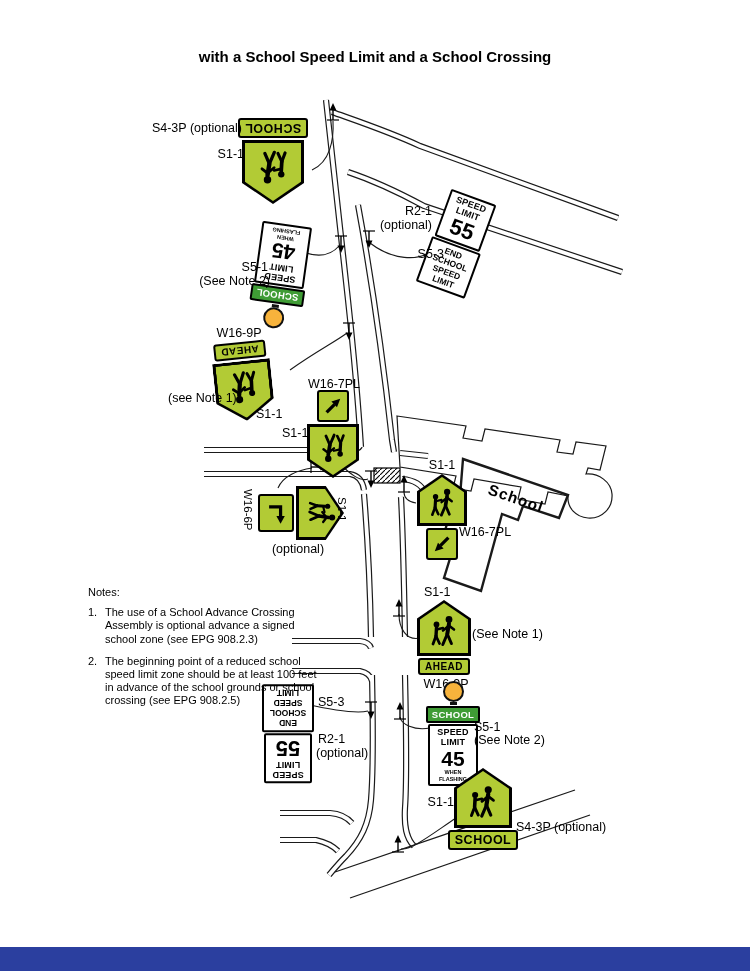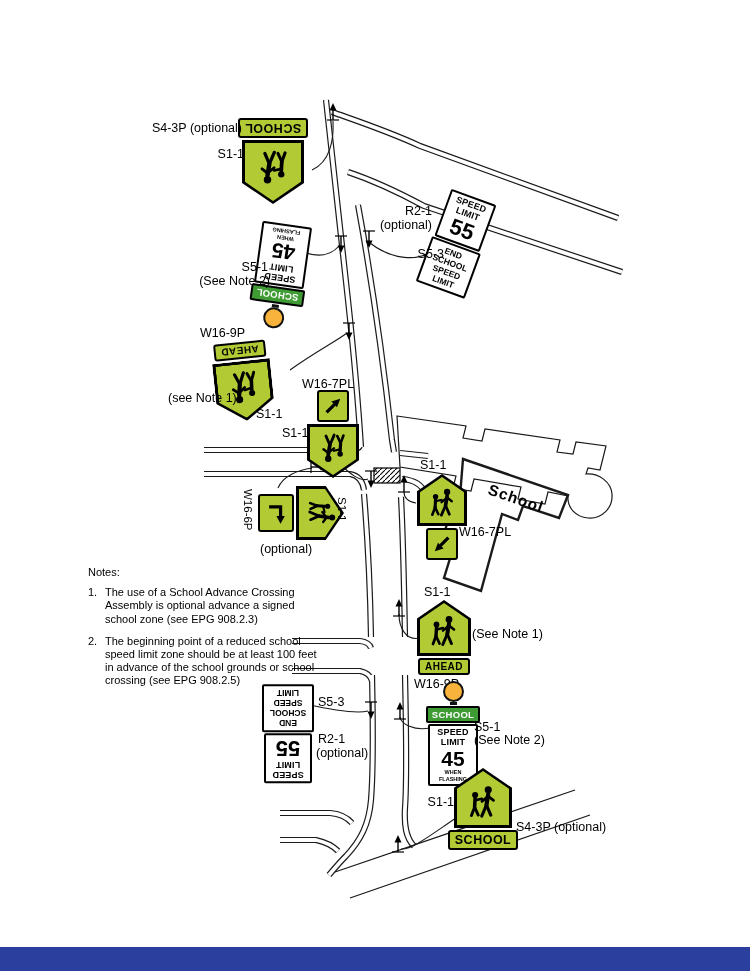--- a/index.html
+++ b/index.html
@@ -3,21 +3,21 @@
 <meta charset="utf-8">
 <style>
   html,body{margin:0;padding:0;}
   body{width:750px;height:971px;position:relative;background:#fff;overflow:hidden;
        font-family:"Liberation Sans",sans-serif;color:#000;}
   #stage{position:absolute;inset:0;}
   svg.layer{position:absolute;left:0;top:0;}
   .title{position:absolute;left:50%;transform:translateX(-50%);top:48px;text-align:center;
          font-size:15px;font-weight:bold;line-height:1.25;white-space:nowrap;}
   .lbl{position:absolute;font-size:12.5px;line-height:1.1;color:#000;}
-  .r{text-align:right;} .c{text-align:left;}
+  .r{text-align:right;} .c{text-align:center;}
   .vlab{position:absolute;font-size:11.5px;writing-mode:vertical-rl;color:#000;}
   .asm{position:absolute;display:flex;flex-direction:column;align-items:center;gap:2px;}
   .asm.row{flex-direction:row;}
   
   .pent{position:relative;}
   .po{width:100%;height:100%;background:#000;
       clip-path:polygon(50% 0,100% 33%,100% 100%,0 100%,0 33%);}
   .pi{position:absolute;left:3px;right:3px;top:3px;bottom:3px;background:#b2cb35;
       clip-path:polygon(50% 0,100% 33%,100% 100%,0 100%,0 33%);
       display:flex;align-items:flex-end;justify-content:center;}
@@ -42,21 +42,21 @@
        font-weight:bold;color:#000;padding:2px 1px;}
   .rtxt{font-size:9px;line-height:1.1;letter-spacing:.2px;}
   .rbig{font-size:21px;line-height:1.02;}
   .rtiny{font-size:5.5px;line-height:1.15;}
   .rtxt2{font-size:8.5px;line-height:1.18;}
   .ghead{background:#3f9c35;color:#fff;border:2px solid #000;border-radius:2px;
         font-size:9.5px;font-weight:bold;padding:1px 4px;letter-spacing:.3px;}
   .beacon{display:flex;flex-direction:column;align-items:center;}
   .bulb{width:17px;height:17px;border-radius:50%;background:#f7b33c;border:2.5px solid #111;}
   .stem{width:7px;height:3px;background:#111;}
-  .notes{position:absolute;left:88px;top:566px;width:238px;font-size:11px;line-height:1.2;}
+  .notes{position:absolute;left:88px;top:586px;width:238px;font-size:11px;line-height:1.2;}
   .notes .nh{margin-bottom:7px;}
   .nitem{display:flex;gap:5px;margin-bottom:9px;}
   .nnum{flex:0 0 12px;}
   .footer-bar{position:absolute;left:0;right:0;bottom:0;height:24px;background:#2b3f9f;}
 </style>
 </head>
 <body>
 
 <div id="stage">
 
@@ -224,20 +224,21 @@
       <g transform="translate(398,846)">
           <path d="M0,6 L0,-4" stroke-width="1.4"></path>
           <path d="M-6,6 L6,6" stroke-width="1.2"></path>
           <path d="M0,-11 L-3.5,-3.5 L3.5,-3.5 Z" stroke="none"></path>
         </g>
     </g>
   </svg>
 
   
   <div class="title">
+    <div>with a School Speed Limit and a School Crossing</div>
   </div>
 
   
   <div class="asm" style="left:240px;top:118px;width:66px;transform:rotate(180deg);">
     <div class="pent" style="width:62px;height:64px;">
       <div class="po"></div>
         <div class="pi">
         <svg class="pedsvg" width="44" height="44" viewBox="0 0 40 40">
             <use href="#peds"></use>
           </svg>

